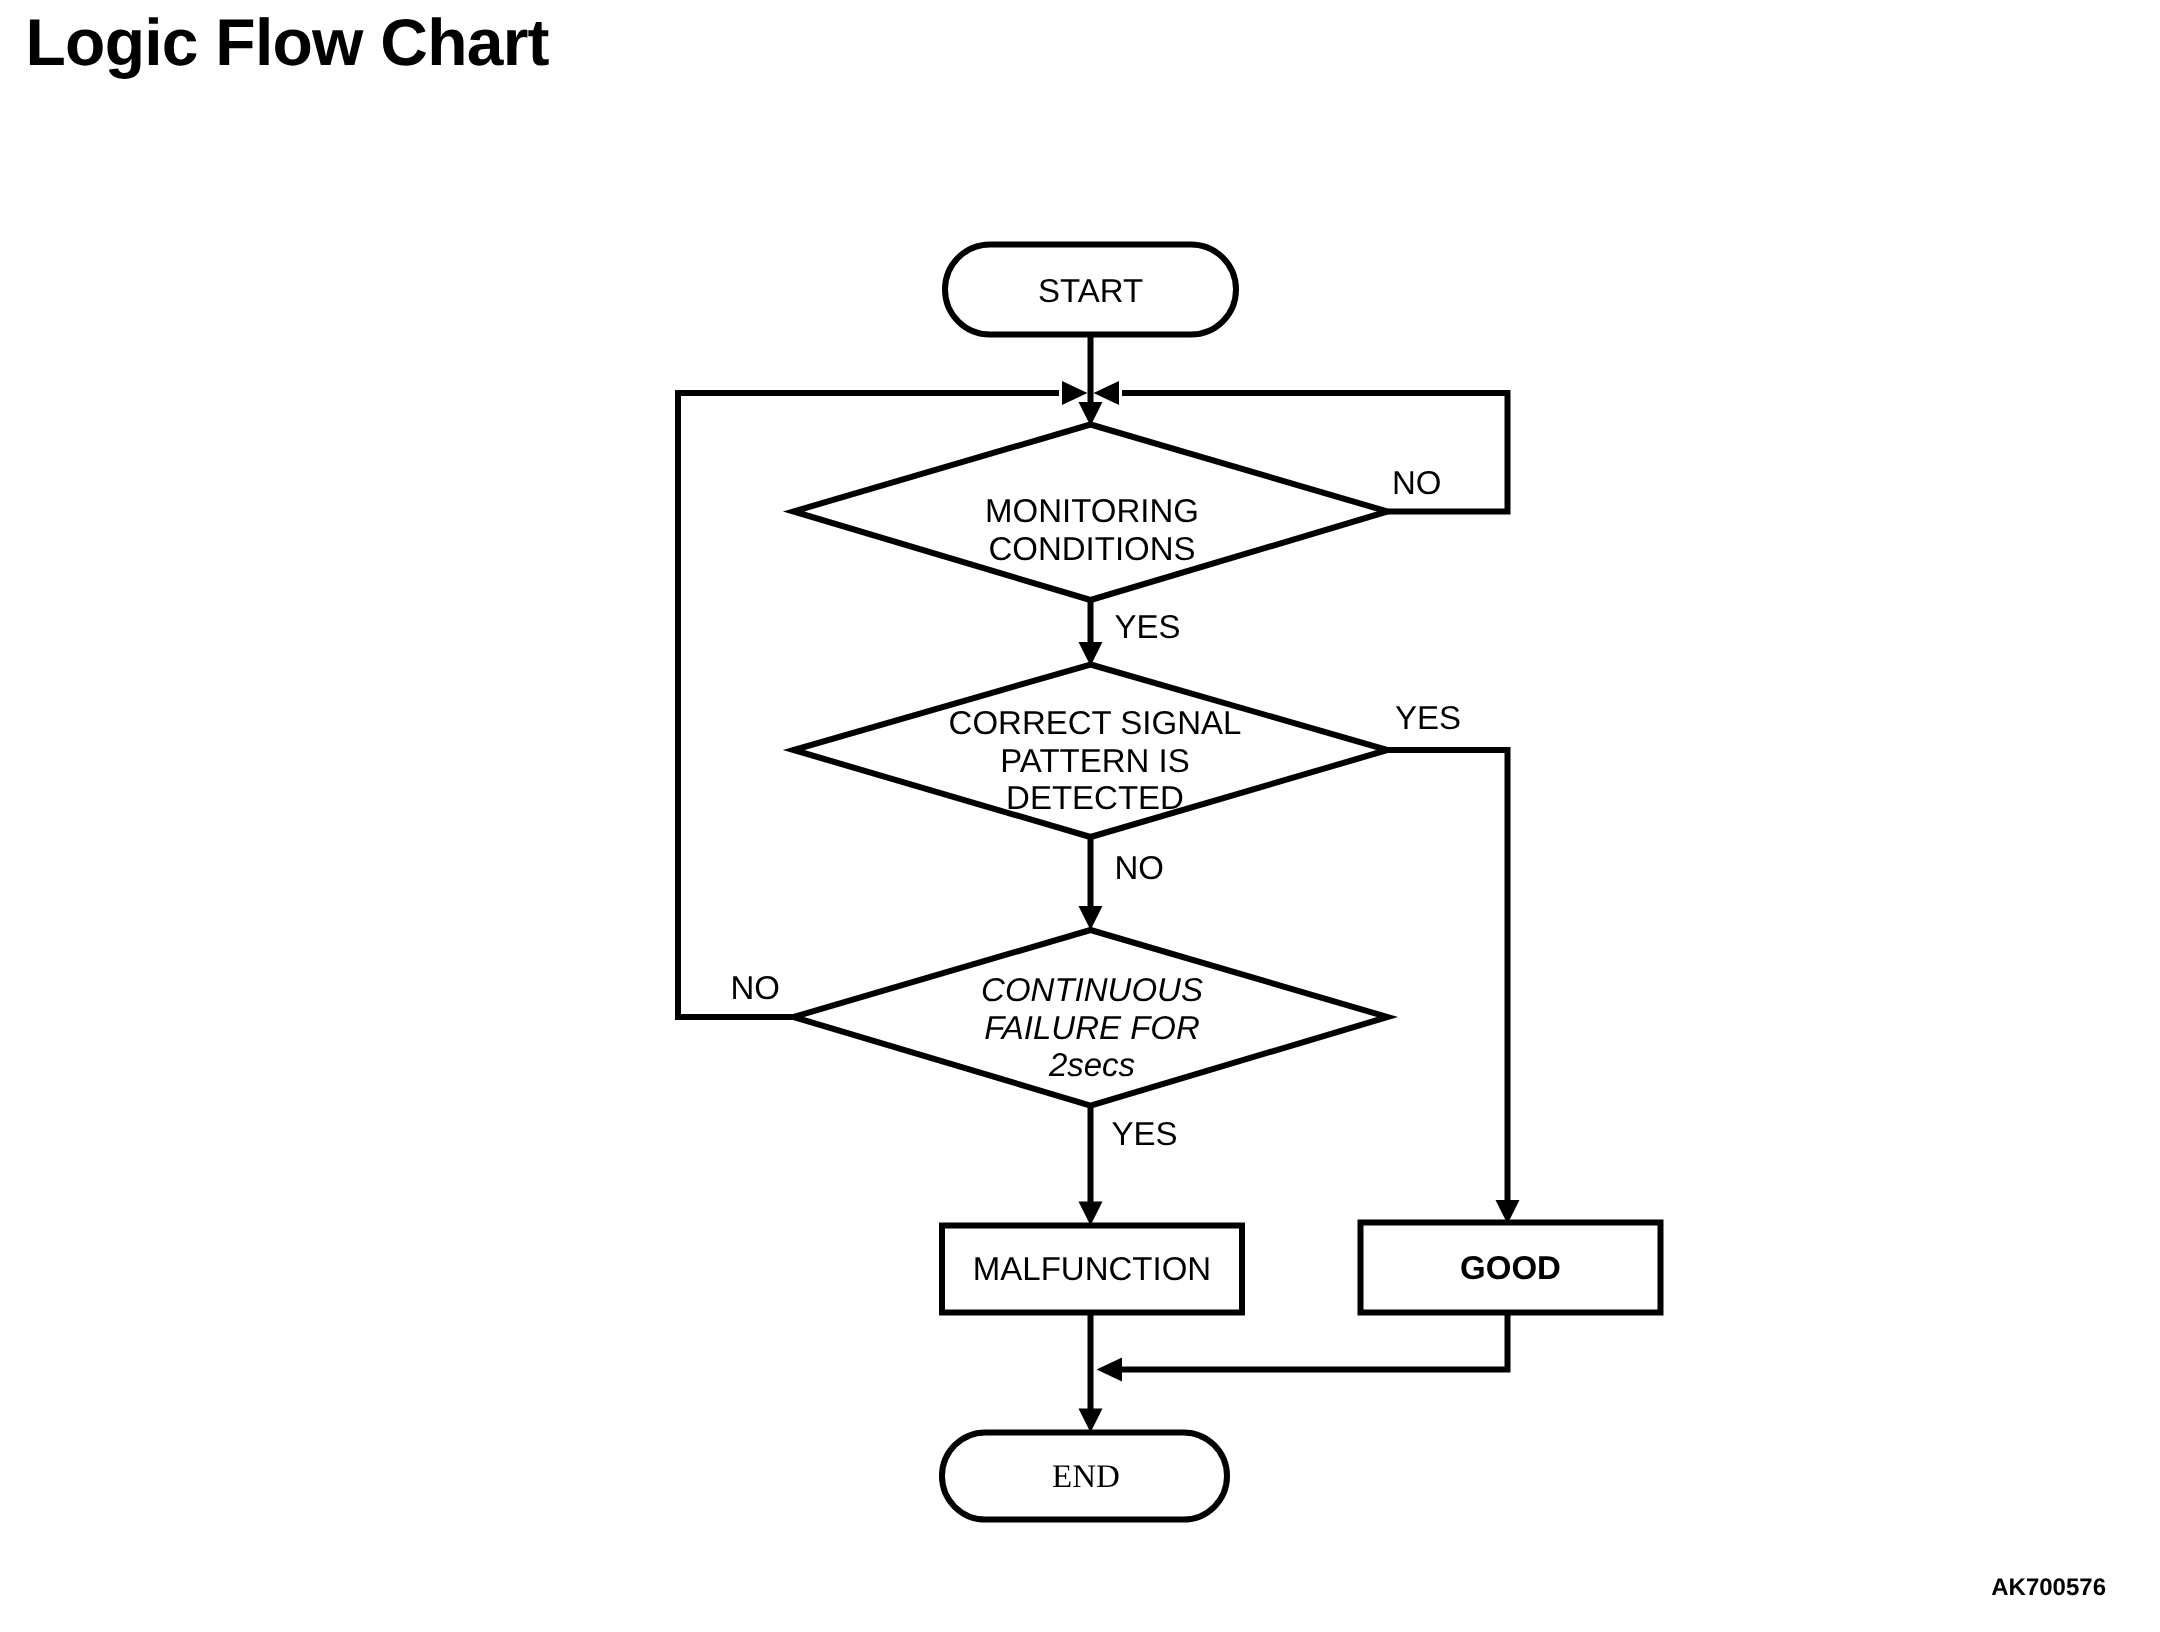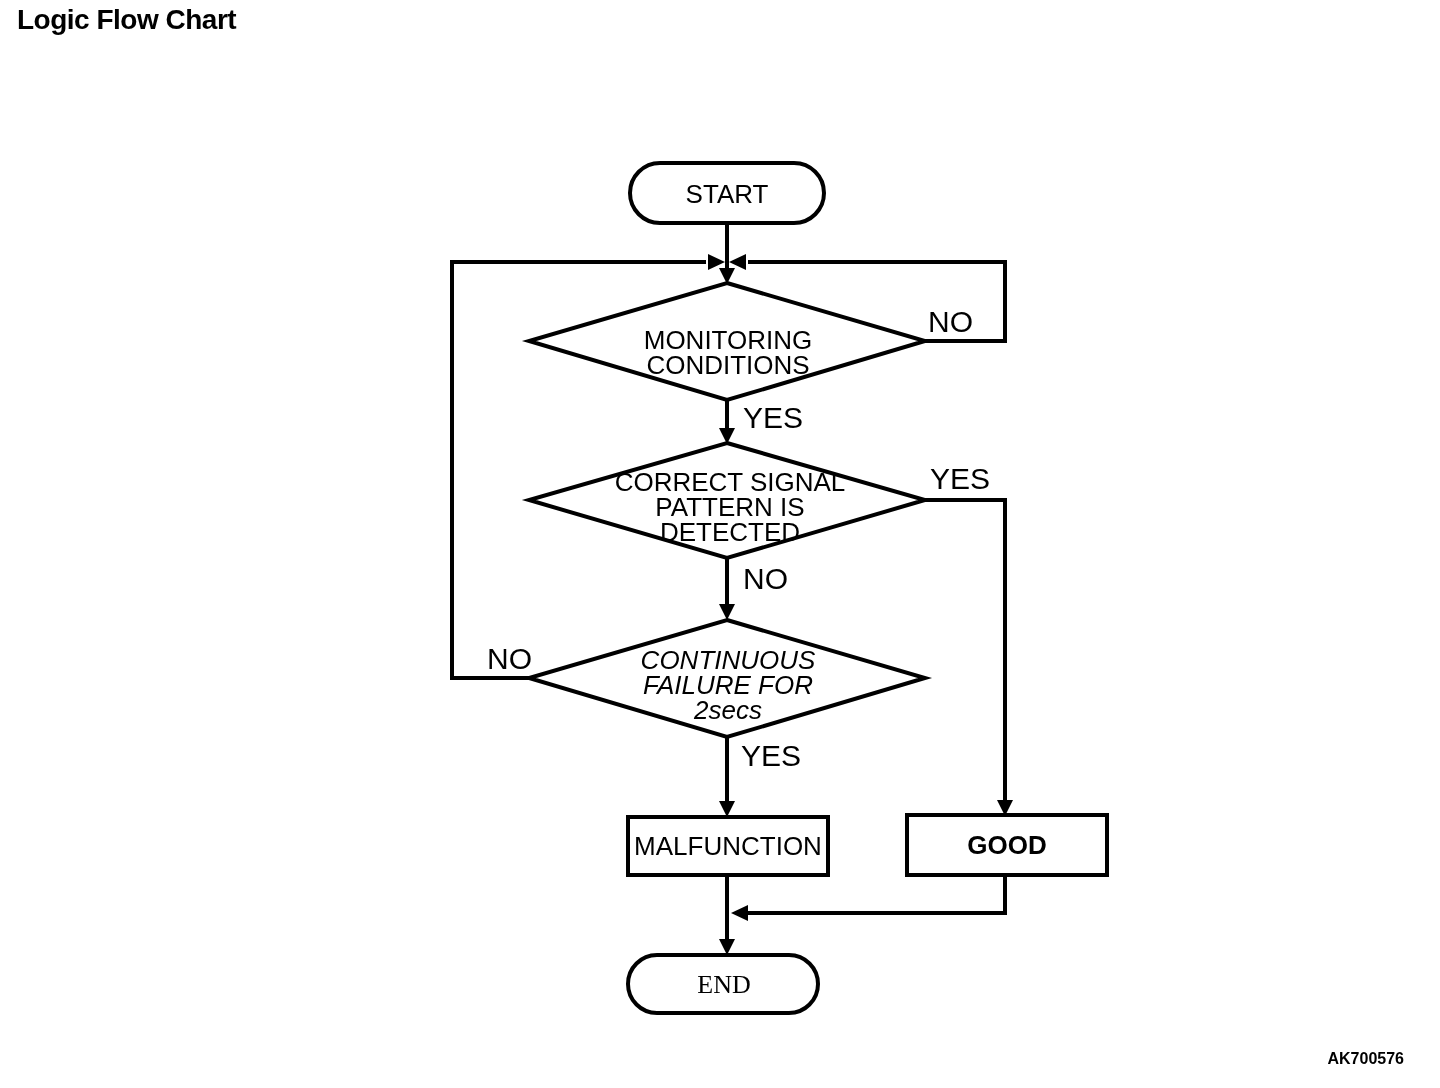--- a/index.html
+++ b/index.html
@@ -19,46 +19,46 @@
     position: absolute;
     left: 0;
     top: 0;
     width: 1440px;
     height: 1088px;
   }
   .page-title {
     position: absolute;
     left: 17px;
     top: 4px;
-    font-size: 28px;
+    font-size: 44px;
     font-weight: bold;
     letter-spacing: -0.5px;
     white-space: nowrap;
   }
   .figure-code {
     position: absolute;
     right: 36px;
     top: 1050px;
     font-size: 16px;
     font-weight: bold;
     white-space: nowrap;
   }
   
   .node-label {
     position: absolute;
     transform: translate(-50%, -50%);
-    font-size: 26px;
+    font-size: 22px;
     line-height: 25px;
     text-align: center;
     white-space: pre-line;
   }
   
   .edge-label {
     position: absolute;
-    font-size: 30px;
+    font-size: 22px;
     line-height: 24px;
     white-space: nowrap;
   }
   .shape {
     fill: #ffffff;
     stroke: #000000;
     stroke-width: 4;
   }
   .edge {
     fill: none;

